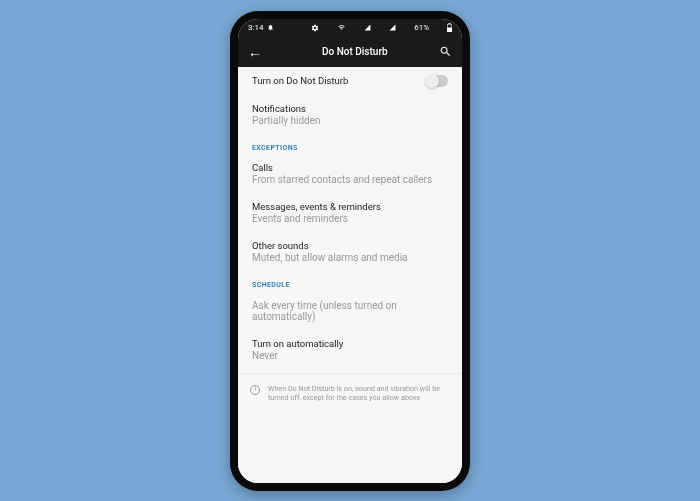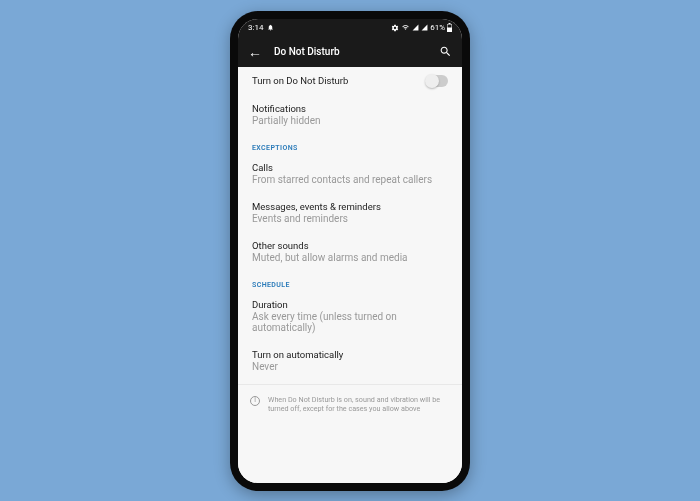--- a/index.html
+++ b/index.html
@@ -37,31 +37,31 @@
     color: #fff;
     height: 18px;
     display: flex;
     align-items: center;
     justify-content: space-between;
     padding: 0 10px;
     font-size: 8px;
     text-align: right;
   }
   .status-left { display: flex; align-items: center; gap: 4px; }
-  .status-right { display: flex; align-items: center; gap: 2px; }
+  .status-right { display: flex; align-items: center; gap: 18px; }
   .app-bar {
     background: #1a1a1a;
     color: #fff;
     height: 30px;
     display: flex;
     align-items: center;
     padding: 0 10px;
     gap: 12px;
   }
-  .app-title { font-size: 10px; font-weight: 500; flex: 1; }
+  .app-title { font-size: 10px; font-weight: 500; flex: 1; margin-left: 48px; }
   .content { flex: 1; background: #f7f7f7; overflow-y: auto; }
   .row {
     padding: 8px 14px;
     display: flex;
     align-items: center;
   }
   .row-main { flex: 1; }
   .row-title { font-size: 9.5px; color: #222; font-weight: 400; }
   .row-sub { font-size: 10px; color: #999; margin-top: 1px; }
   .section-header {
@@ -206,21 +206,20 @@
       <div class="row">
         <div class="row-main">
           <div class="row-title">Other sounds</div>
           <div class="row-sub">Muted, but allow alarms and media</div>
         </div>
       </div>
 
       <div class="section-header">SCHEDULE</div>
       <div class="row">
         <div class="row-main">
-          <div class="row-title">Duration</div>
           <div class="row-sub">Ask every time (unless turned on automatically)</div>
         </div>
       </div>
       <div class="row">
         <div class="row-main">
           <div class="row-title">Turn on automatically</div>
           <div class="row-sub">Never</div>
         </div>
       </div>
 

